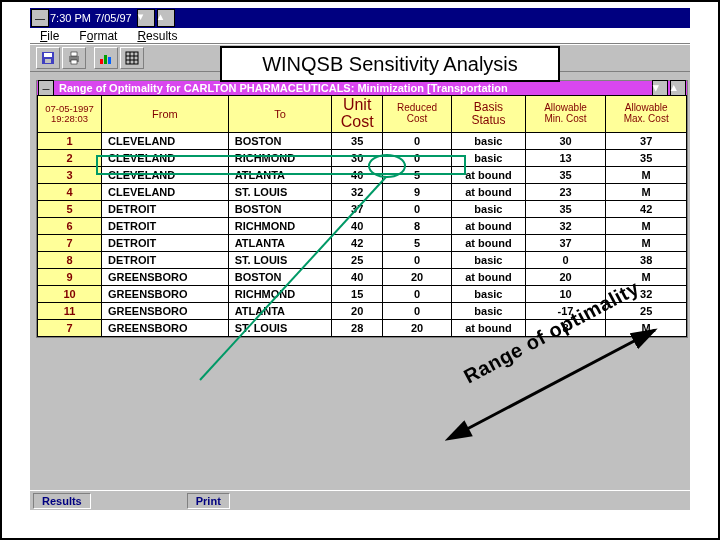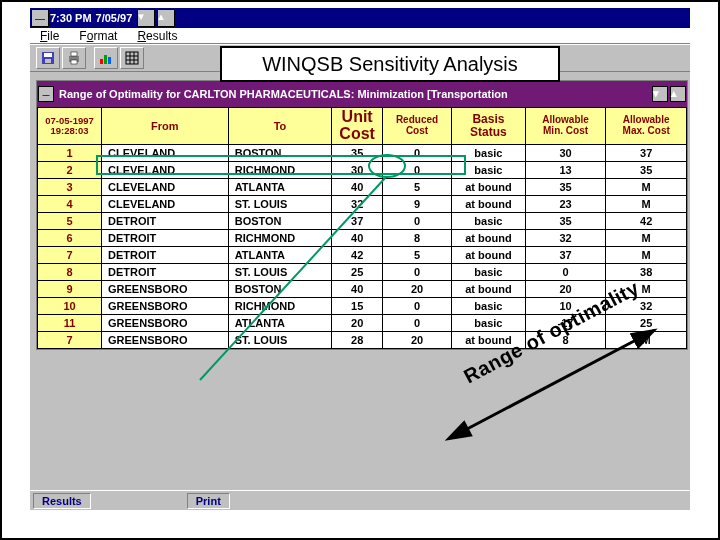--- a/index.html
+++ b/index.html
@@ -4,44 +4,44 @@
 <style>
 * { box-sizing: border-box; margin: 0; padding: 0; }
 body { width: 720px; height: 540px; font-family: Arial, sans-serif; background: #fff; overflow: hidden; }
 .frame { width: 720px; height: 540px; background: #fff; border: 2px solid #000; position: relative; }
 .slide { position: absolute; left: 28px; top: 6px; right: 28px; bottom: 28px; background: #fff; }
 .app { position: relative; width: 100%; height: 100%; background: #c0c0c0; }
 
 .titlebar { display: flex; align-items: center; background: #000080; color: #fff; height: 20px; font-size: 11px; font-family: "MS Sans Serif", sans-serif; }
 .titlebar .sysbtn { width: 18px; height: 18px; background: #c0c0c0; border: 1px solid #000; margin: 1px; display: flex; align-items: center; justify-content: center; color: #000; font-size: 10px; }
 .titlebar .title { flex: 1; text-align: center; font-weight: bold; }
-.titlebar .clock { padding-right: 4px; font-weight: bold; }
+.titlebar .clock { padding-right: 4px; font-weight: normal; }
 .titlebar .minmax { display: flex; }
 .titlebar .mmbtn { width: 18px; height: 18px; background: #c0c0c0; border: 1px solid #000; margin: 1px; }
 
 .menubar { display: flex; align-items: center; background: #fff; height: 16px; font-size: 12px; font-family: "MS Sans Serif", sans-serif; border-bottom: 1px solid #808080; }
 .menubar .menu { padding: 2px 10px; }
 .menubar .menu .ul { text-decoration: underline; }
 
 .toolbar { display: flex; align-items: center; background: #c0c0c0; height: 28px; border-top: 1px solid #fff; border-bottom: 1px solid #808080; padding-left: 6px; position: relative; }
 .tbtn { width: 24px; height: 22px; background: #c0c0c0; border: 1px solid #fff; border-right-color: #808080; border-bottom-color: #808080; margin-right: 2px; display: flex; align-items: center; justify-content: center; }
 .tbtn svg { width: 16px; height: 16px; }
 
 .overlay-label { position: absolute; left: 190px; top: 38px; width: 340px; height: 36px; background: #fff; border: 2px solid #000; font-family: Arial, sans-serif; font-size: 20px; display: flex; align-items: center; justify-content: center; z-index: 5; }
 
 .docwin { position: absolute; left: 6px; right: 2px; top: 72px; background: #c0c0c0; border: 1px solid #808080; }
-.docwin .doctitle { display: flex; align-items: center; background: #701a75; color: #fff; height: 26px; font-size: 11px; font-weight: bold; }
+.docwin .doctitle { display: flex; align-items: center; background: #d946ef; color: #fff; height: 14px; font-size: 11px; font-weight: bold; }
 .docwin .doctitle .sysbtn { width: 16px; height: 16px; background: #c0c0c0; border: 1px solid #000; margin: 1px; display:flex;align-items:center;justify-content:center;font-size:7px;color:#000;}
 .docwin .doctitle .t { flex: 1; padding-left: 4px; white-space: nowrap; overflow:hidden;}
 .docwin .doctitle .minmax{display:flex;}
 .docwin .doctitle .mmbtn{width:16px;height:16px;background:#c0c0c0;border:1px solid #000;margin:1px;}
 
 table.grid { border-collapse: collapse; background: #fff; width: 100%; font-family: "MS Sans Serif", Arial, sans-serif; font-size: 11px; }
 table.grid th, table.grid td { border: 1px solid #000; padding: 1px 3px; text-align: center; height: 17px; white-space: nowrap; }
-table.grid th { background: #ffff99; color: #800000; font-weight: bold; }
+table.grid th { background: #ffff99; color: #800000; font-weight: normal; }
 table.grid td.rowhead { background: #ffff99; color: #800000; font-weight: bold; }
 table.grid td { font-weight: bold; }
 table.grid .fromto { text-align: left; padding-left: 6px; }
 
 .statusbar { position: absolute; left: 0; right: 0; bottom: 0; height: 20px; background: #c0c0c0; border-top: 1px solid #fff; display: flex; align-items: center; font-size: 11px; font-family: "MS Sans Serif", sans-serif; }
 .statusbar .panel { border: 1px solid #808080; border-top-color: #808080; border-left-color: #808080; border-right-color:#fff; border-bottom-color:#fff; background:#c0c0c0; padding: 1px 8px; margin: 1px 3px; color:#000080; font-weight:bold;}
 
 .highlight1 { position: absolute; border: 2px solid #009966; pointer-events: none; z-index: 6; }
 .ellipse1 { position: absolute; border: 2px solid #009966; border-radius: 50%; pointer-events: none; z-index: 6; }
 .leader-line { position: absolute; pointer-events: none; z-index: 6; }

